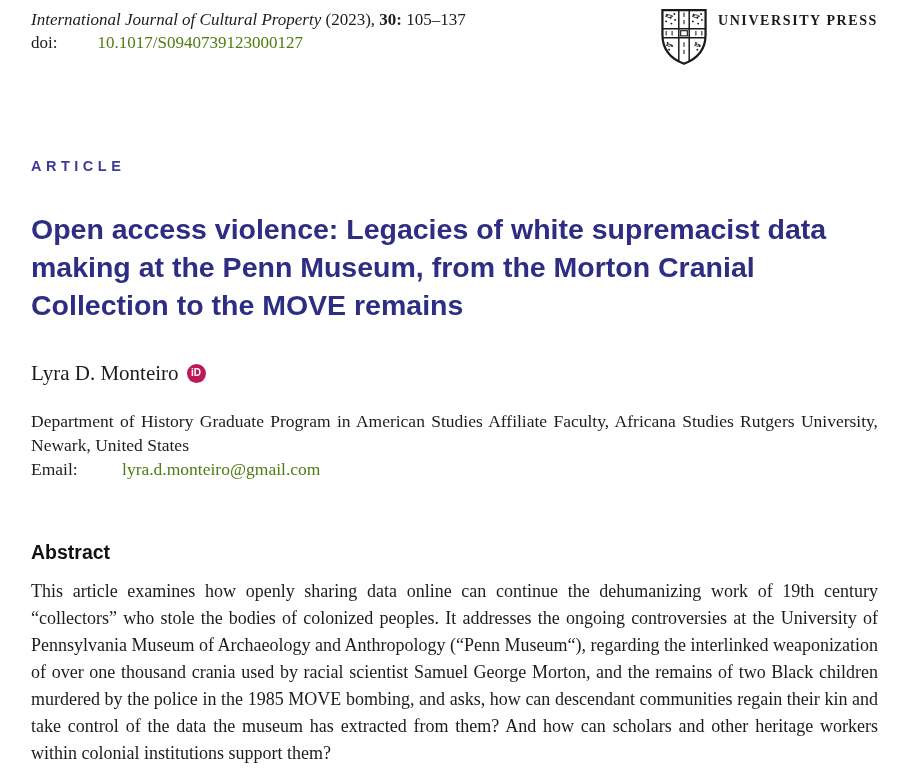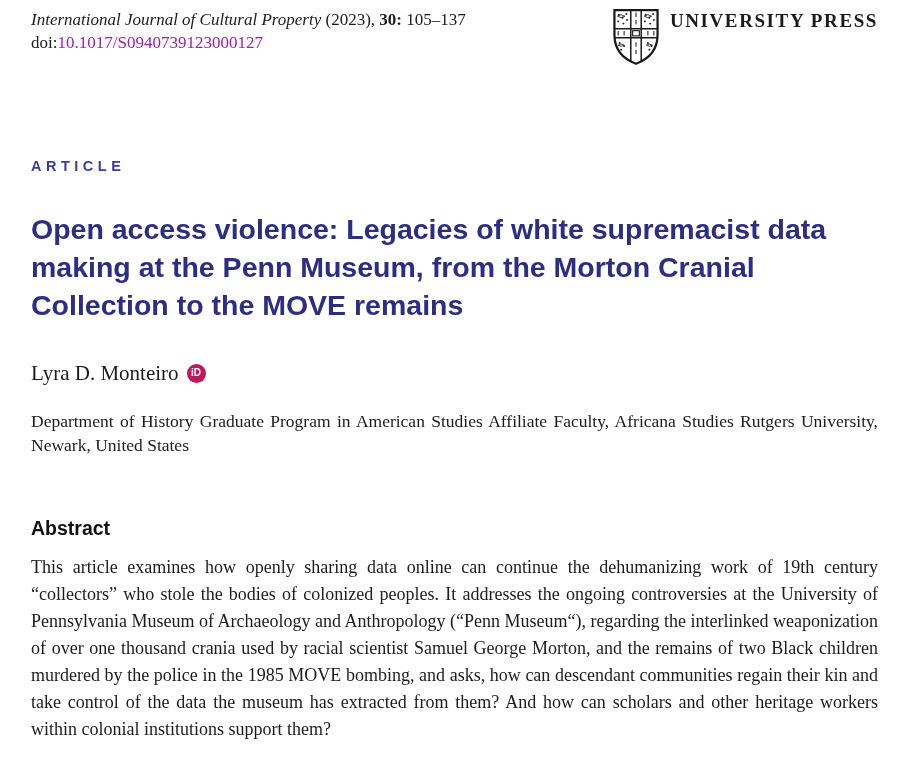--- a/index.html
+++ b/index.html
@@ -10,32 +10,32 @@
     -webkit-font-smoothing:antialiased;
   }
   .page{position:relative;width:847px;margin:0 31px;}
 
   
   .header{position:relative;padding-top:8px;min-height:90px;}
   .journal-line{font-size:17px;line-height:23px;}
   .journal-title{font-style:italic;}
   .journal-vol{font-weight:bold;}
   .doi-line{font-size:17px;line-height:23px;}
-  a.link{color:#a21caf;text-decoration:none;cursor:pointer;}
+  a.link{color:#4d7c0f;text-decoration:none;cursor:pointer;margin-left:40px;}
 
   .press-logo{position:absolute;top:8px;right:0;display:flex;align-items:flex-start;}
   .shield{width:48px;height:58px;margin-right:10px;flex:0 0 auto;}
   .wordmark{display:flex;flex-direction:column;justify-content:flex-start;padding-top:2px;}
   .wordmark-line1{
     font-family:"Liberation Serif",serif;font-weight:bold;
     font-size:31px;line-height:32px;letter-spacing:0.5px;color:#1b1b1b;
   }
   .wordmark-line2{
     font-family:"Liberation Serif",serif;font-weight:bold;
-    font-size:19px;line-height:22px;letter-spacing:1.6px;color:#1b1b1b;text-align:right;
+    font-size:14px;line-height:22px;letter-spacing:1.6px;color:#1b1b1b;text-align:right;
   }
 
   
   .section-label{
     margin-top:60px;
     font-family:"Liberation Sans","DejaVu Sans",sans-serif;
     font-weight:bold;font-size:14.5px;letter-spacing:4.5px;color:#3d3d99;
   }
   .article-title{
     margin:36px 0 0 0;
@@ -144,17 +144,20 @@
 
   <h1 class="article-title">Open access violence: Legacies of white supremacist data making at the Penn Museum, from the Morton Cranial Collection to the MOVE remains</h1>
 
   <div class="author-line">
     <span>Lyra D. Monteiro</span>
     <span class="orcid-badge">iD</span>
   </div>
 
   <div class="affiliation">Department of History Graduate Program in American Studies Affiliate Faculty, Africana Studies Rutgers University, Newark, United States</div>
 
+  <div class="email-line">
+    <span>Email: </span><a class="link">lyra.d.monteiro@gmail.com</a>
+  </div>
 
   <div class="abstract-heading">Abstract</div>
   <p class="abstract-text">This article examines how openly sharing data online can continue the dehumanizing work of 19th century “collectors” who stole the bodies of colonized peoples. It addresses the ongoing controversies at the University of Pennsylvania Museum of Archaeology and Anthropology (“Penn Museum“), regarding the interlinked weaponization of over one thousand crania used by racial scientist Samuel George Morton, and the remains of two Black children murdered by the police in the 1985 MOVE bombing, and asks, how can descendant communities regain their kin and take control of the data the museum has extracted from them? And how can scholars and other heritage workers within colonial institutions support them?</p>
 
 </div>
 
 </body></html>

